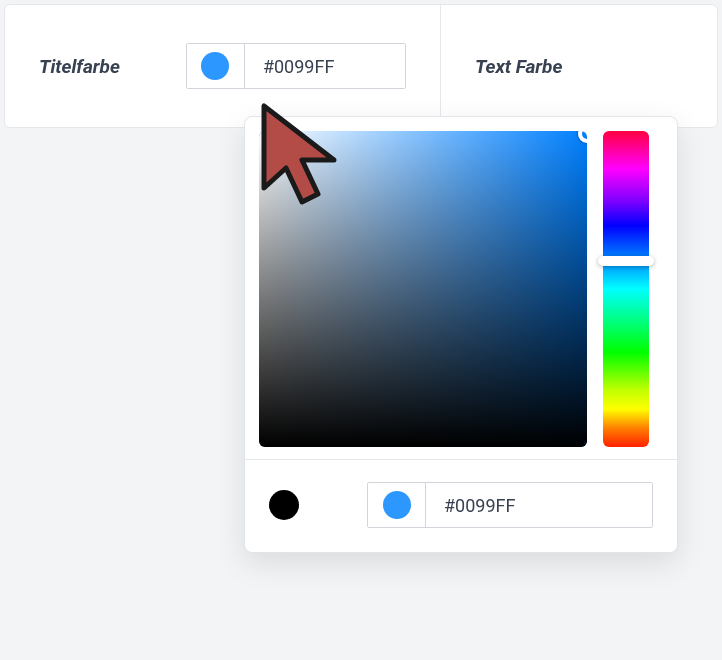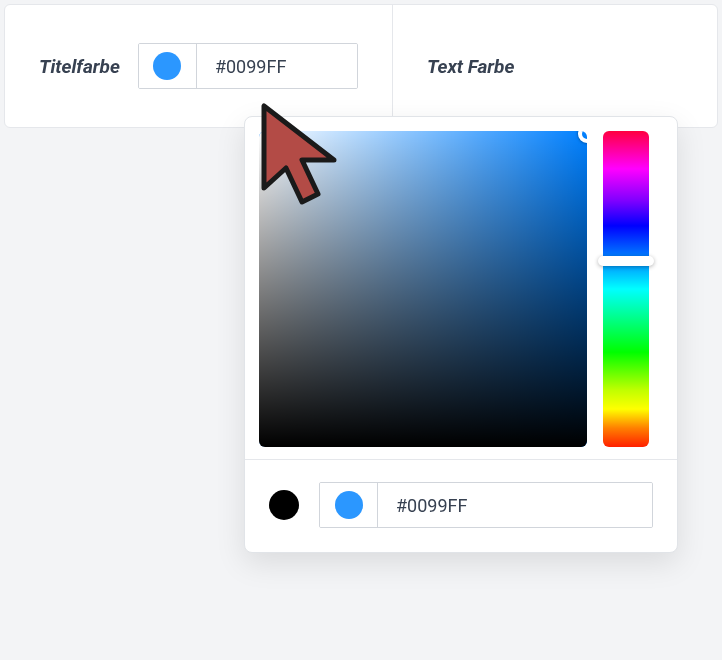--- a/index.html
+++ b/index.html
@@ -36,20 +36,21 @@
     white-space: nowrap;
     font-style: italic;
   }
   .swatch-input-group {
     display: inline-flex;
     align-items: stretch;
     border: 1px solid #d1d5db;
     border-radius: 2px;
     overflow: hidden;
     height: 46px;
+    margin-left: 48px;
   }
   .swatch-box {
     width: 58px;
     display: flex;
     align-items: center;
     justify-content: center;
     border-right: 1px solid #d1d5db;
     background: #fff;
     cursor: pointer;
   }

